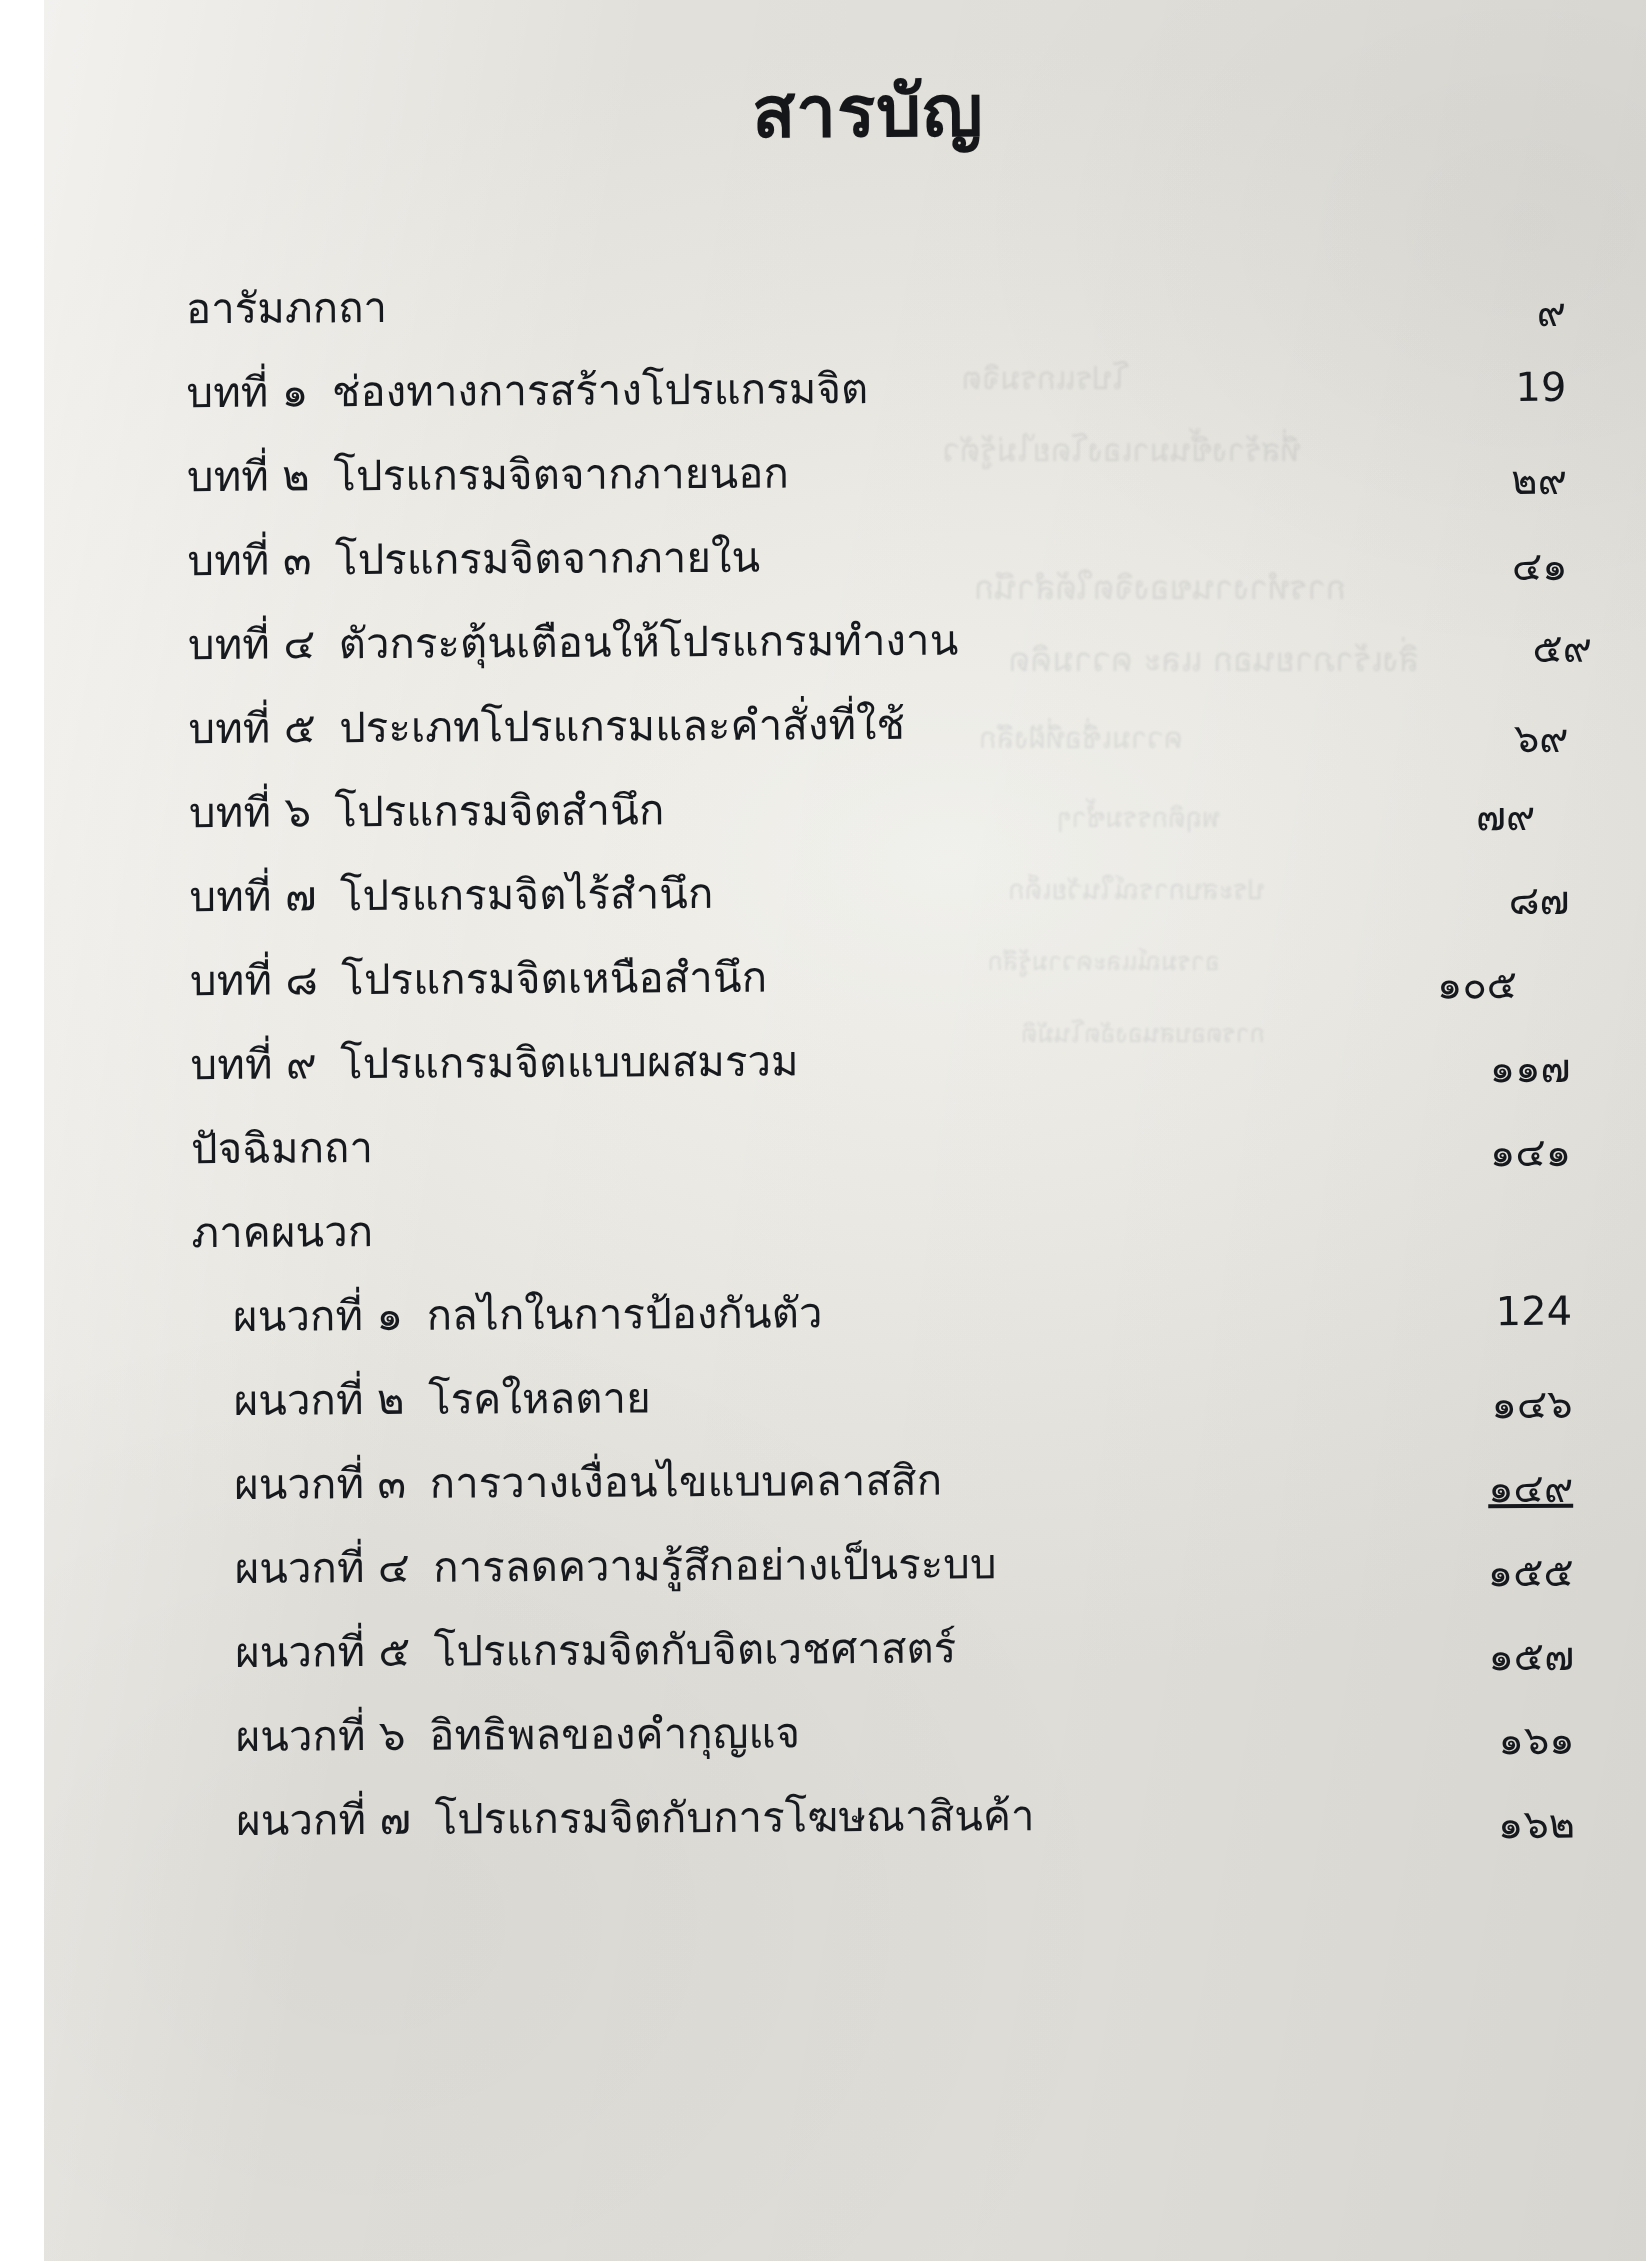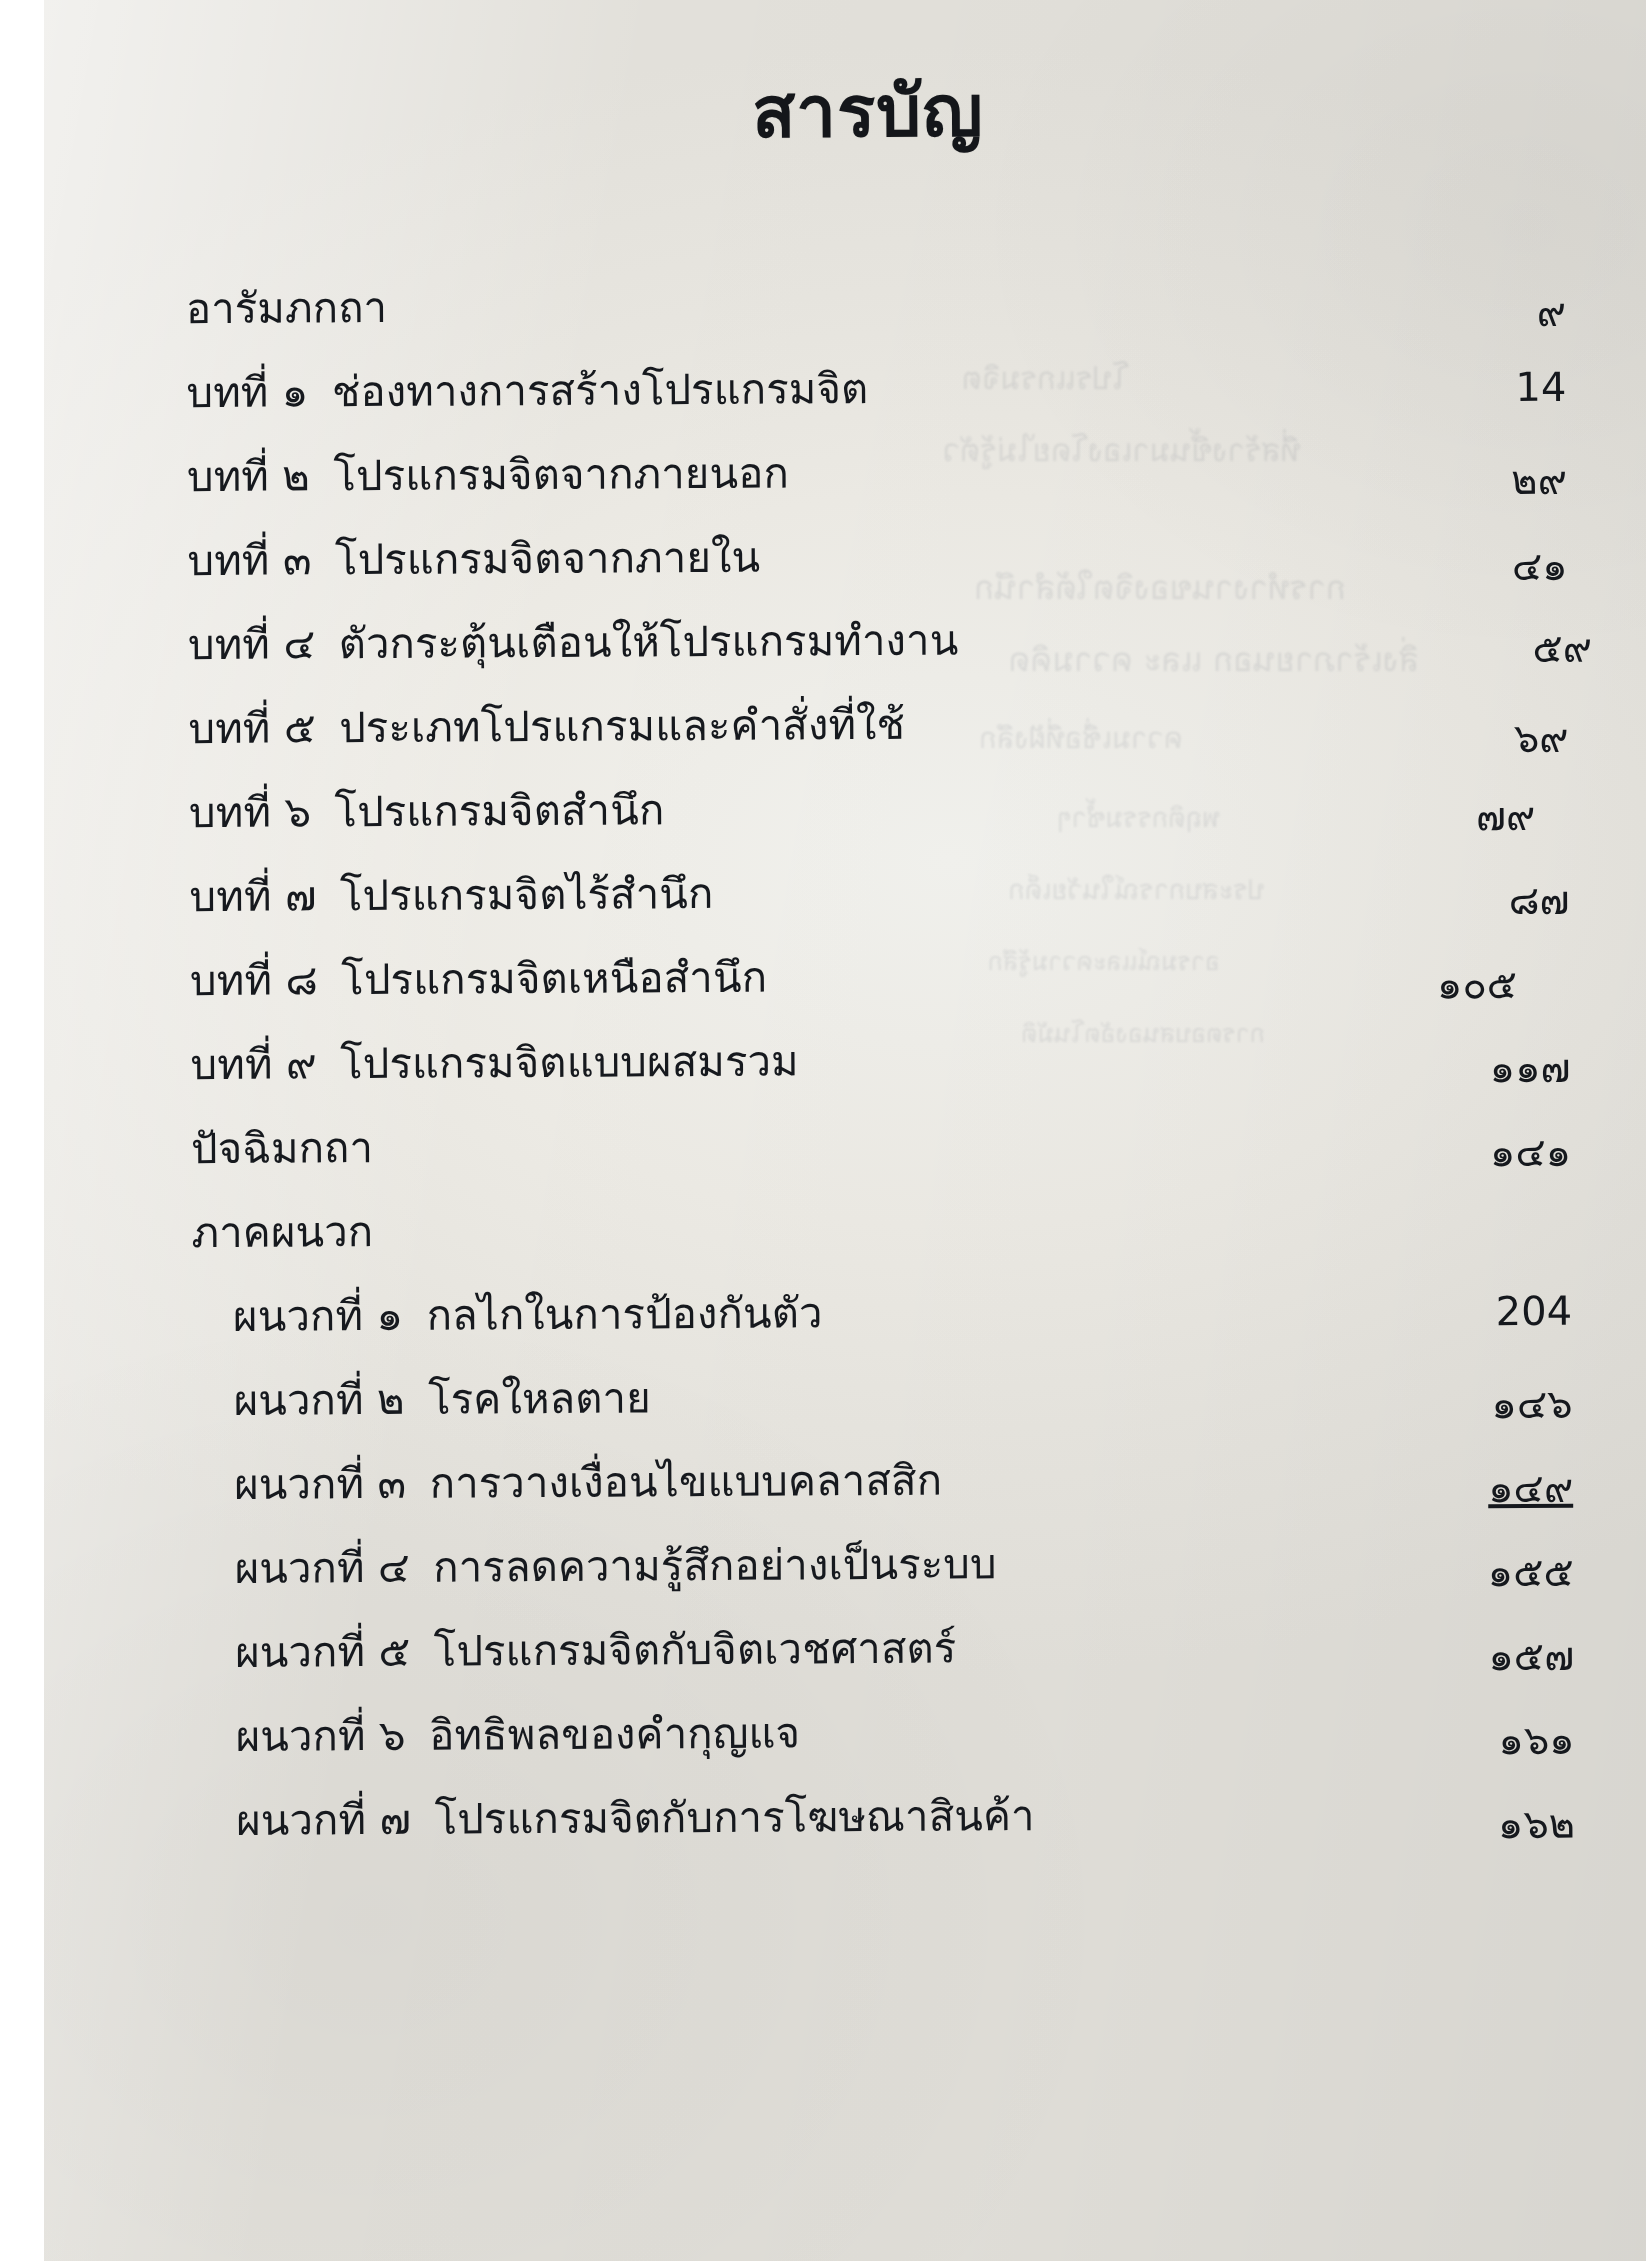--- a/index.html
+++ b/index.html
@@ -156,21 +156,21 @@
           <div class="label-wrap">
             <span class="solo">อารัมภกถา</span>
           </div>
           <span class="pagenum" style="left: 1393px; width: 127px; top: 12.7px;">๙</span>
         </div>
         <div class="toc-row lvl0">
           <div class="label-wrap">
             <span class="chapter">บทที่ ๑</span>
             <span class="chapter-name">ช่องทางการสร้างโปรแกรมจิต</span>
           </div>
-          <span class="pagenum" style="left: 1393px; width: 127px; top: 12.7px;">14</span>
+          <span class="pagenum" style="left: 1393px; width: 127px; top: 12.7px;">19</span>
         </div>
         <div class="toc-row lvl0">
           <div class="label-wrap">
             <span class="chapter">บทที่ ๒</span>
             <span class="chapter-name">โปรแกรมจิตจากภายนอก</span>
           </div>
           <span class="pagenum" style="left: 1393px; width: 127px; top: 12.7px;">๒๙</span>
         </div>
         <div class="toc-row lvl0">
           <div class="label-wrap">
@@ -230,21 +230,21 @@
         <div class="toc-row lvl0 row-appendix-head">
           <div class="label-wrap">
             <span class="solo">ภาคผนวก</span>
           </div>
         </div>
         <div class="toc-row lvl1">
           <div class="label-wrap">
             <span class="chapter">ผนวกที่ ๑</span>
             <span class="chapter-name">กลไกในการป้องกันตัว</span>
           </div>
-          <span class="pagenum" style="left: 1393px; width: 127px; top: 12.7px;">204</span>
+          <span class="pagenum" style="left: 1393px; width: 127px; top: 12.7px;">124</span>
         </div>
         <div class="toc-row lvl1">
           <div class="label-wrap">
             <span class="chapter">ผนวกที่ ๒</span>
             <span class="chapter-name">โรคใหลตาย</span>
           </div>
           <span class="pagenum" style="left: 1393px; width: 127px; top: 12.7px;">๑๔๖</span>
         </div>
         <div class="toc-row lvl1">
           <div class="label-wrap">

